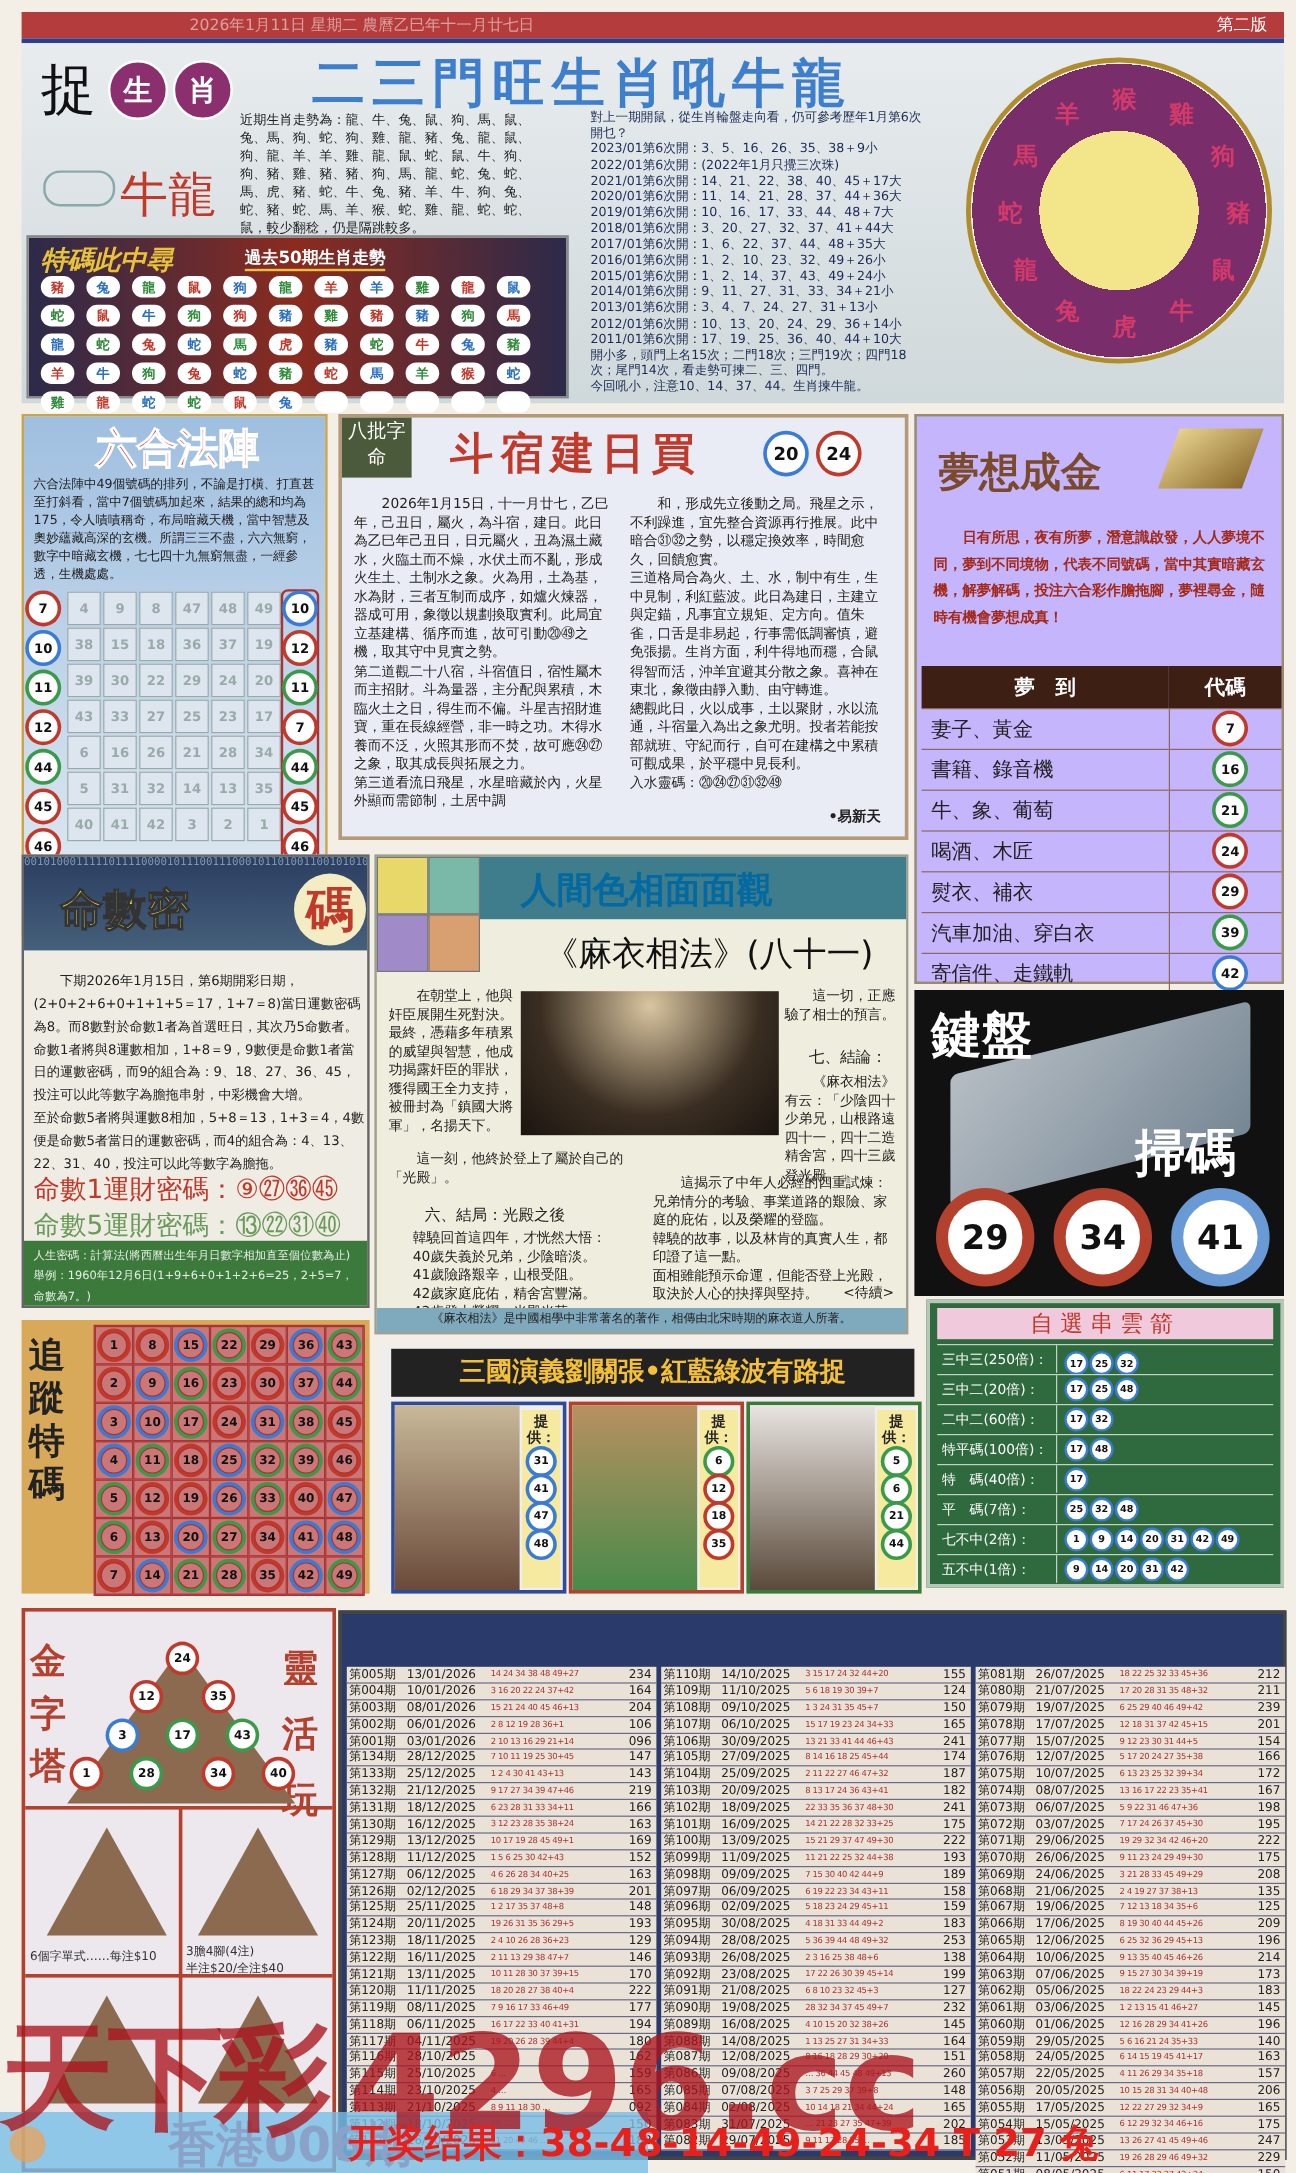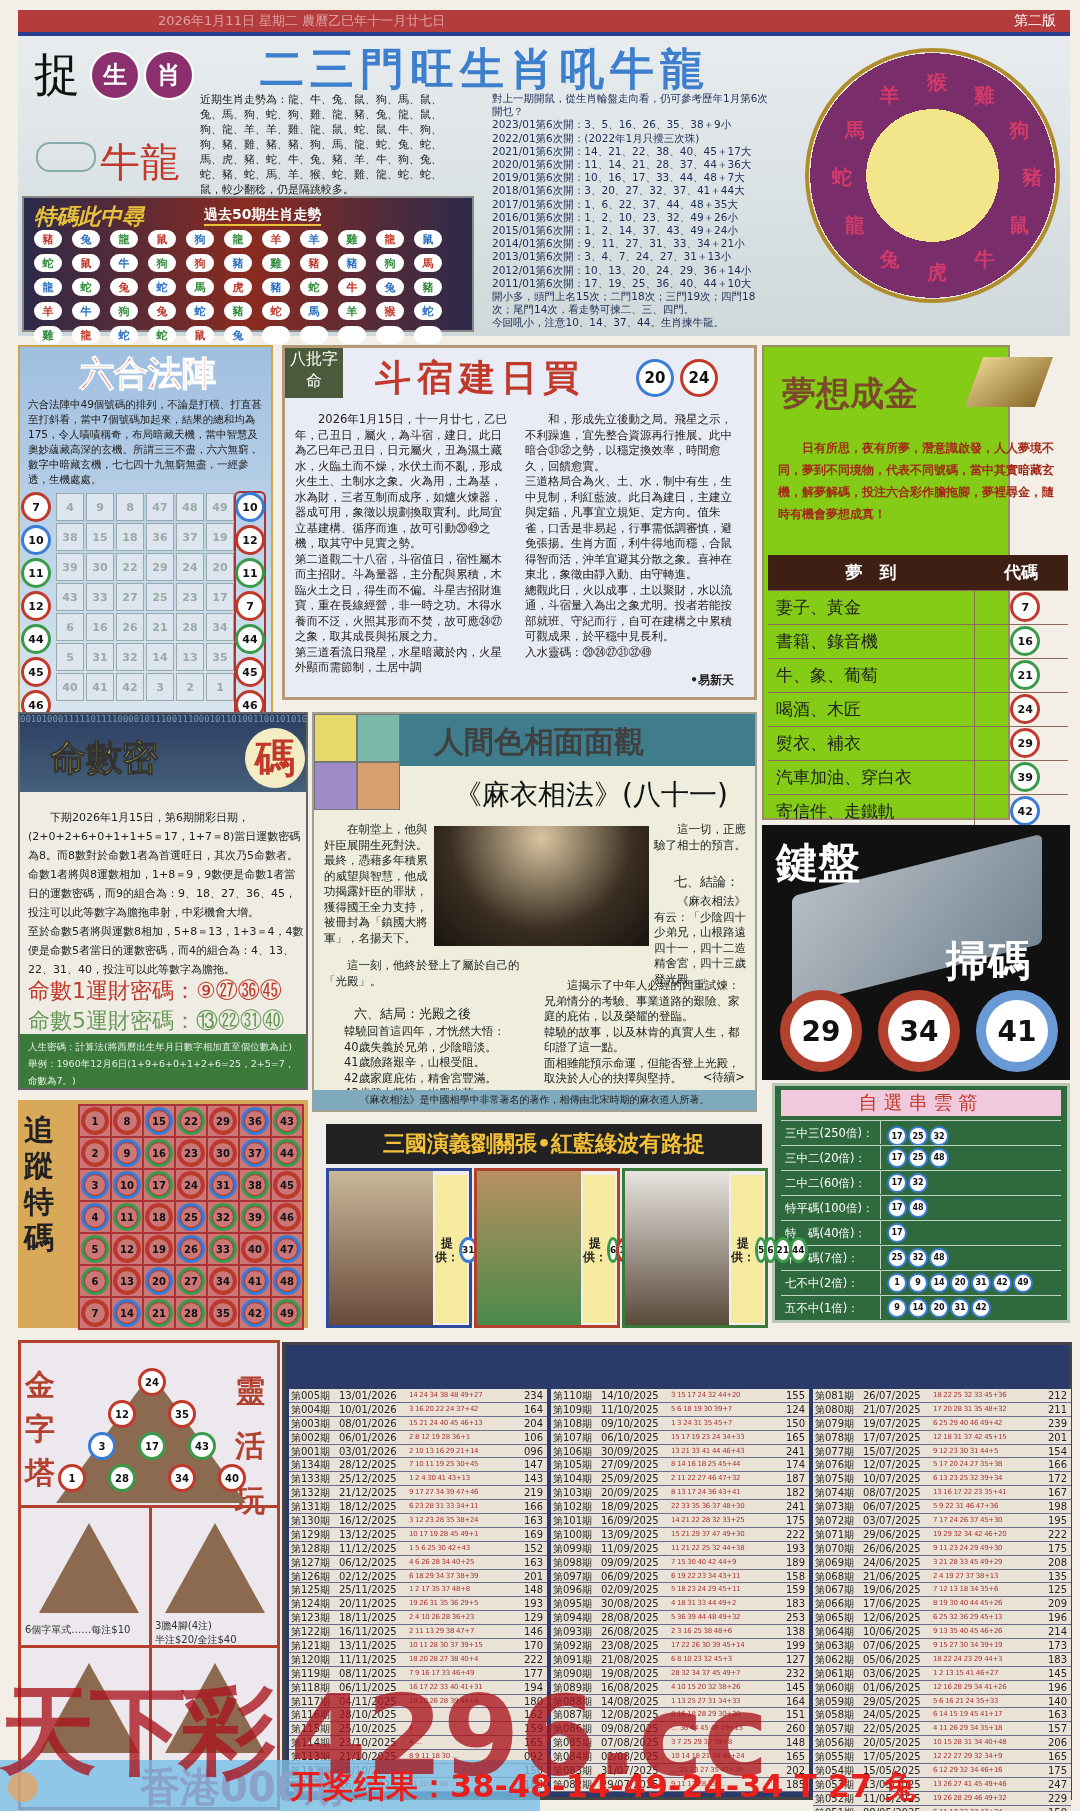--- a/index.html
+++ b/index.html
@@ -41,41 +41,41 @@
 .ball.g{box-shadow:0 0 0 3px #3a9a4a}
 
 .bz{left:282px;top:345px;width:475px;height:355px;background:#e9ecf4;border:3px solid #b49a78}
 .bz-tag{left:0;top:0;width:58px;height:50px;background:#4a5a3a;color:#fff;font-size:16px;text-align:center;line-height:22px}
 .bz-title{left:90px;top:6px;font-size:36px;font-weight:bold;color:#c0392b;letter-spacing:6px}
 .bz-balls{left:354px;top:14px;display:flex;gap:12px}
 .bz-balls .ball{width:32px;height:32px;font-size:15px}
 .bz-col{top:64px;width:218px;font-size:11.5px;line-height:15.5px;text-indent:2em}
 .bz-author{right:20px;bottom:8px;font-size:12px;font-weight:bold}
 
-.dr{left:762px;top:345px;width:248px;height:475px;background:#84cc16;border:2px solid #9a8b6a}
+.dr{left:762px;top:345px;width:308px;height:475px;background:#c4b5fd;border:2px solid #9a8b6a}
 .dr-title{left:18px;top:24px;font-size:34px;font-weight:bold;color:#7a4a2a}
 .dr-text{left:14px;top:90px;width:282px;font-size:12px;line-height:22px;color:#a32a1a;font-weight:bold;text-indent:2em}
 .dr-table{left:4px;top:208px;width:300px;border-collapse:collapse}
 .dr-table th{background:#3e1f14;color:#fff;height:35px;font-size:17px}
 .dr-table td{height:34px;border-top:1px solid #8b6a5a;font-size:17px;padding-left:8px}
 .dr-table td.c{text-align:center;border-left:1px solid #8b6a5a;width:94px}
 .dr-table .ball{margin:auto}
 
 .ms{left:18px;top:712px;width:290px;height:378px;background:#efece4;border:2px solid #666}
 .ms-head{left:0;top:0;width:286px;height:78px;background:linear-gradient(#2c3e62,#45607a);color:#7b98ae;font-size:9px;overflow:hidden;font-family:"DejaVu Sans Mono",monospace;line-height:10px}
 .ms-title{left:30px;top:20px;font-size:36px;font-weight:bold;color:#e8e24a;-webkit-text-stroke:1px #333}
 .ms-ma{left:225px;top:14px;width:60px;height:60px;border-radius:50%;background:#f4ecc2;color:#c0392b;font-size:40px;font-weight:bold;display:flex;align-items:center;justify-content:center}
 .ms-text{left:8px;top:94px;width:276px;font-size:11px;line-height:19px}
 .ms-l1{left:8px;top:262px;font-size:22px;color:#c0392b}
 .ms-l2{left:8px;top:292px;font-size:22px;color:#6a9a5a}
 .ms-foot{left:0;top:320px;width:286px;height:54px;background:#3c7a3c;color:#e4eee4;font-size:9.5px;line-height:17px;padding:4px 8px}
 
 .fc{left:312px;top:712px;width:445px;height:400px;background:#efeede;border:2px solid #a0a090}
 .fc-bar{left:0;top:0;width:441px;height:52px;background:#3f7c8c}
-.fc-title{left:120px;top:8px;font-size:30px;font-weight:bold;color:#404040}
+.fc-title{left:120px;top:8px;font-size:30px;font-weight:bold;color:#0369a1}
 .fc-sub{left:140px;top:62px;font-size:28px;color:#111}
 .faces{left:0;top:0;width:86px;height:96px;display:grid;grid-template-columns:43px 43px}
 .faces div{border:1px solid #777}
 .fc-img{left:120px;top:112px;width:215px;height:120px;background:radial-gradient(ellipse at 50% 10%,#d9c5a0,#3a2e22 60%,#1a140f)}
 .fc-col{font-size:11.5px;line-height:15.5px}
 .fc-foot{left:0;top:376px;width:441px;height:20px;background:#7fa9bd;font-size:10px;text-align:center;line-height:20px}
 
 .kb{left:762px;top:825px;width:308px;height:255px;background:#111}
 .kb-t1{left:14px;top:10px;font-size:42px;font-weight:bold;color:#fff}
 .kb-t2{left:184px;top:108px;font-size:42px;font-weight:bold;color:#fff}
@@ -94,21 +94,21 @@
 .tk{left:18px;top:1100px;width:290px;height:228px;background:#d9a95a}
 .tk-title{left:6px;top:12px;font-size:30px;font-weight:bold;color:#222;line-height:36px;width:40px}
 .tk-grid{left:60px;top:4px;display:grid;grid-template-columns:repeat(7,32px);gap:0;background:#a33;padding:1px}
 .tk-grid div{width:32px;height:32px;border:1px solid #a33;display:flex;align-items:center;justify-content:center;background:#c77}
 .tk-grid .ball{width:22px;height:22px;font-size:10px}
 
 .sg{left:316px;top:1122px;width:446px;height:205px;background:#eee}
 .sg-title{left:10px;top:2px;width:436px;height:40px;background:#222;color:#f4c03a;font-size:22px;font-weight:bold;text-align:center;line-height:40px}
 .sg-panel{top:46px;width:146px;height:160px;border:3px solid}
 .sg-pic{position:absolute;left:0;top:0;width:104px;height:154px}
-.sg-side{position:absolute;right:2px;top:4px;width:32px;height:148px;background:#f6eaa0;display:flex;flex-direction:row;align-items:center;gap:3px;padding-top:2px}
+.sg-side{position:absolute;right:2px;top:4px;width:32px;height:148px;background:#f6eaa0;display:flex;flex-direction:column;align-items:center;gap:3px;padding-top:2px}
 .sg-side .lab{font-size:12px;font-weight:bold;line-height:14px;text-align:center}
 .sg-side .ball{width:20px;height:20px;font-size:9px}
 
 .py{left:18px;top:1340px;width:262px;height:470px;background:#ece8ee;border:3px solid #b3412e}
 .py-t1{left:4px;top:20px;font-size:30px;color:#b3412e;line-height:44px;width:36px;font-weight:bold}
 .py-t2{left:214px;top:20px;font-size:30px;color:#b3412e;line-height:55px;width:36px;font-weight:bold}
 .tri{width:0;height:0;border-left:110px solid transparent;border-right:110px solid transparent;border-bottom:110px solid #8b6a4f}
 .py .ball{width:22px;height:22px;font-size:10px;position:absolute}
 .py-cap{font-size:10px;color:#333}
 

